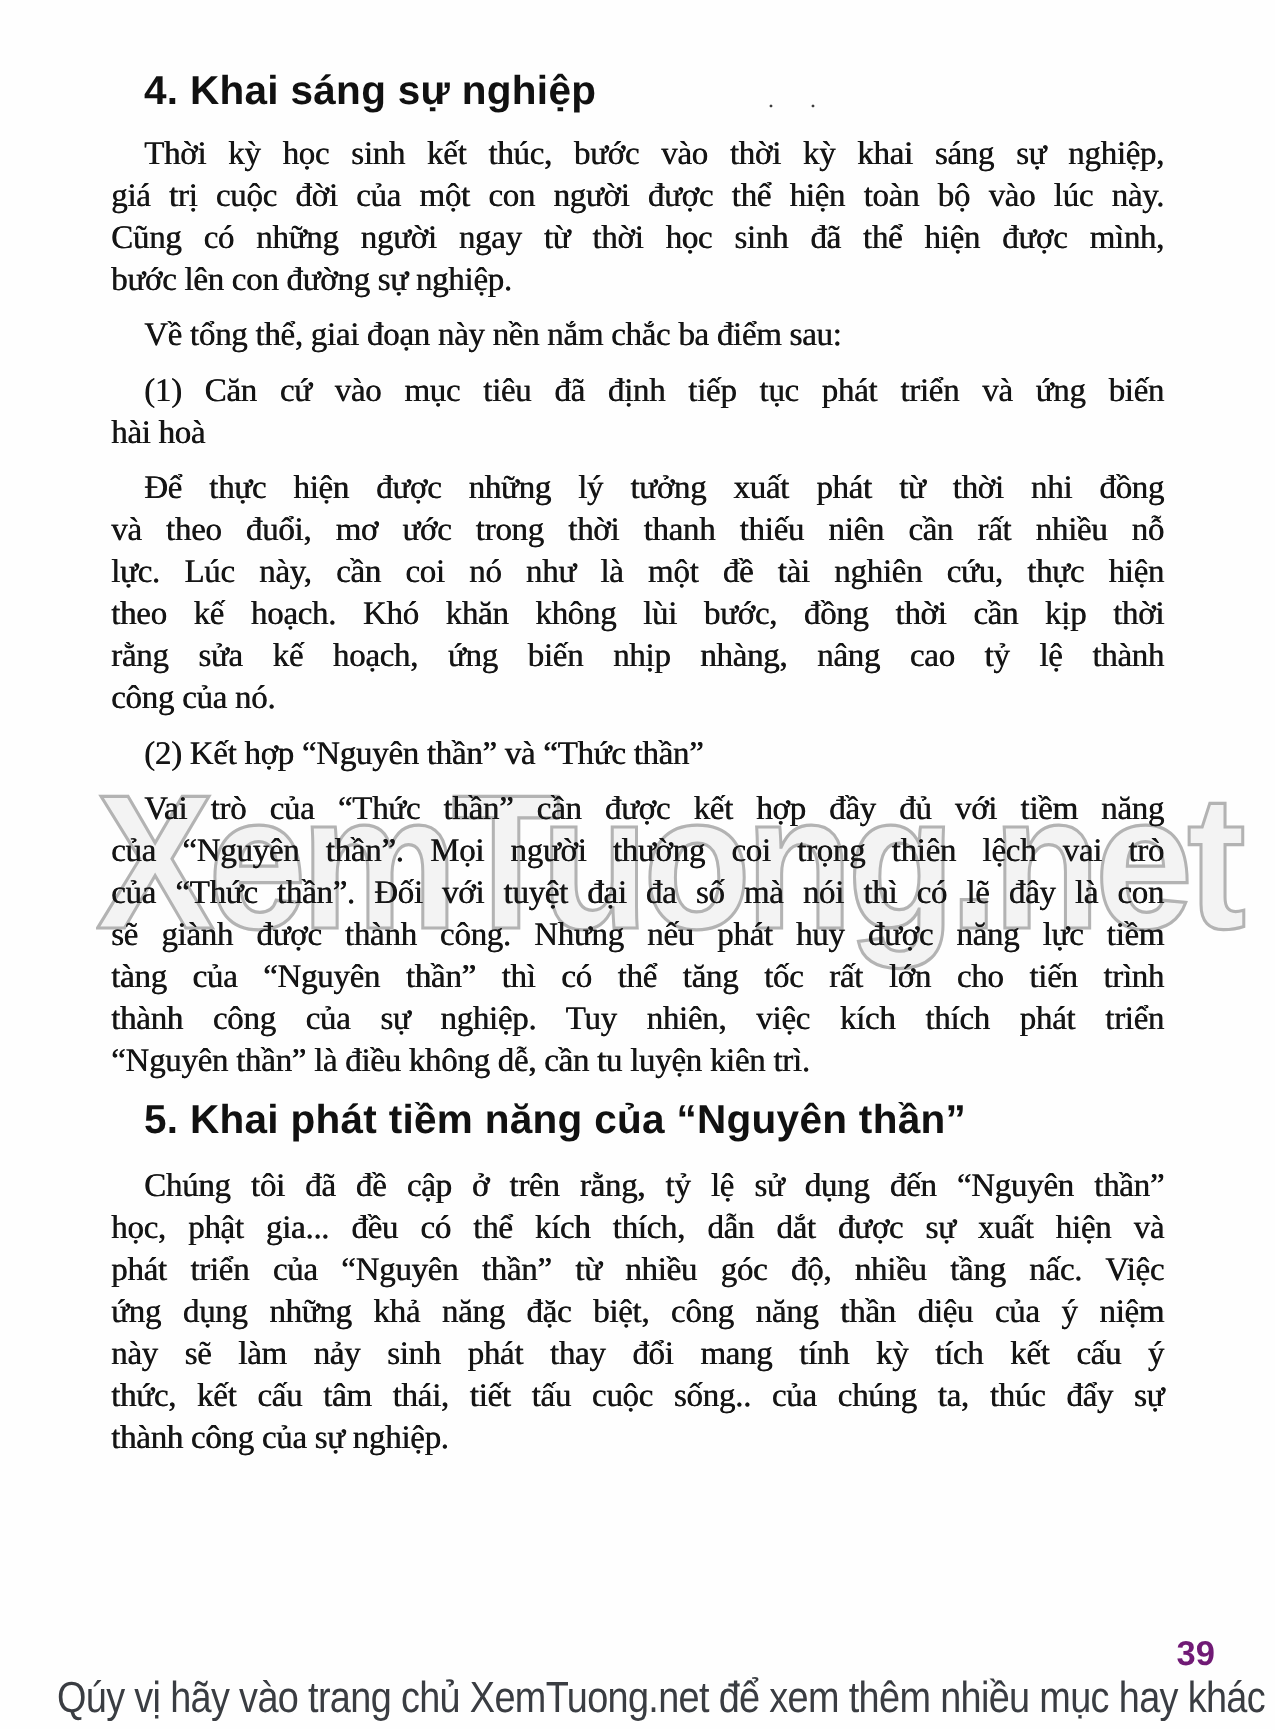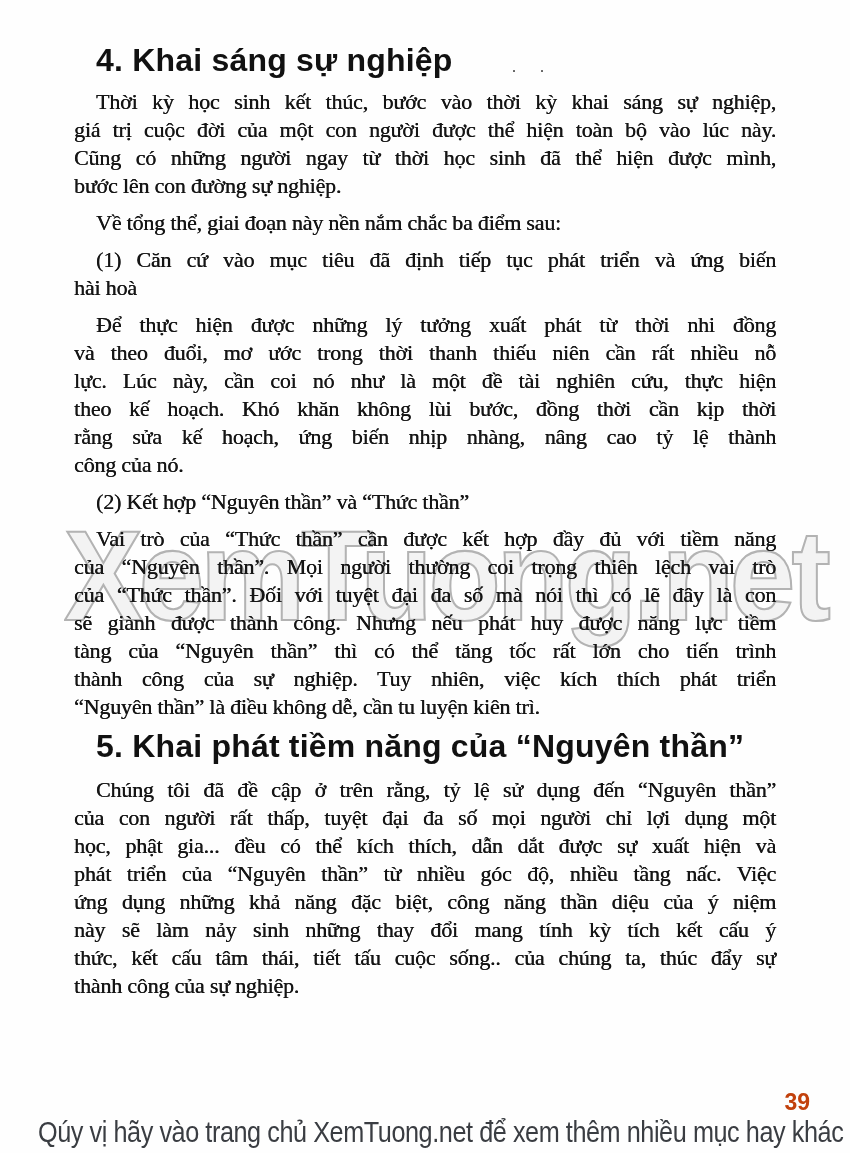--- a/index.html
+++ b/index.html
@@ -18,21 +18,21 @@
   }
   .doc {
     position: absolute;
     top: 44px; left: 74px;
     width: 702px;
     z-index: 2;
   }
   h2.sec {
     font-family: "Liberation Sans", sans-serif;
     font-weight: 700;
-    font-size: 32px;
+    font-size: 27px;
     line-height: 32px;
     margin: 0 0 12px 22px;
     color: #111;
     letter-spacing: 0.2px;
     position: relative;
   }
   h2.sec.second { margin-top: 0; margin-bottom: 14px; }
   .para { margin: 0 0 9px 0; }
   .line {
     font-size: 22px;
@@ -68,21 +68,21 @@
     -webkit-text-stroke: 2px #b3b3b3;
     user-select: none;
     white-space: nowrap;
   }
   .page-number {
     position: absolute;
     top: 1089px; right: 40px;
     font-family: "Liberation Sans", sans-serif;
     font-weight: 700;
     font-size: 23px;
-    color: #c2410c;
+    color: #701a75;
     z-index: 3;
   }
   .footer-line {
     position: absolute;
     bottom: 4px; left: 38px;
     z-index: 3;
     font-family: "Liberation Sans", sans-serif;
     font-size: 29px;
     font-weight: 400;
     white-space: nowrap;
@@ -134,25 +134,24 @@
         <div class="line">sẽ giành được thành công. Nhưng nếu phát huy được năng lực tiềm</div>
         <div class="line">tàng của “Nguyên thần” thì có thể tăng tốc rất lớn cho tiến trình</div>
         <div class="line">thành công của sự nghiệp. Tuy nhiên, việc kích thích phát triển</div>
         <div class="line">“Nguyên thần” là điều không dễ, cần tu luyện kiên trì.</div>
       </div>
 
     <h2 class="sec second">5. Khai phát tiềm năng của “Nguyên thần”</h2>
 
     <div class="para">
         <div class="line">Chúng tôi đã đề cập ở trên rằng, tỷ lệ sử dụng đến “Nguyên thần”</div>
-        <div class="line">của con người rất thấp, tuyệt đại đa số mọi người chỉ lợi dụng một</div>
         <div class="line">học, phật gia... đều có thể kích thích, dẫn dắt được sự xuất hiện và</div>
         <div class="line">phát triển của “Nguyên thần” từ nhiều góc độ, nhiều tầng nấc. Việc</div>
         <div class="line">ứng dụng những khả năng đặc biệt, công năng thần diệu của ý niệm</div>
-        <div class="line">này sẽ làm nảy sinh những thay đổi mang tính kỳ tích kết cấu ý</div>
+        <div class="line">này sẽ làm nảy sinh phát thay đổi mang tính kỳ tích kết cấu ý</div>
         <div class="line">thức, kết cấu tâm thái, tiết tấu cuộc sống.. của chúng ta, thúc đẩy sự</div>
         <div class="line">thành công của sự nghiệp.</div>
       </div>
   </div>
 
   <div class="page-number">39</div>
 
   <div class="footer-line" style="color: rgb(58, 61, 66);">Qúy vị hãy vào trang chủ XemTuong.net để xem thêm nhiều mục hay khác</div>
 
 </div>

